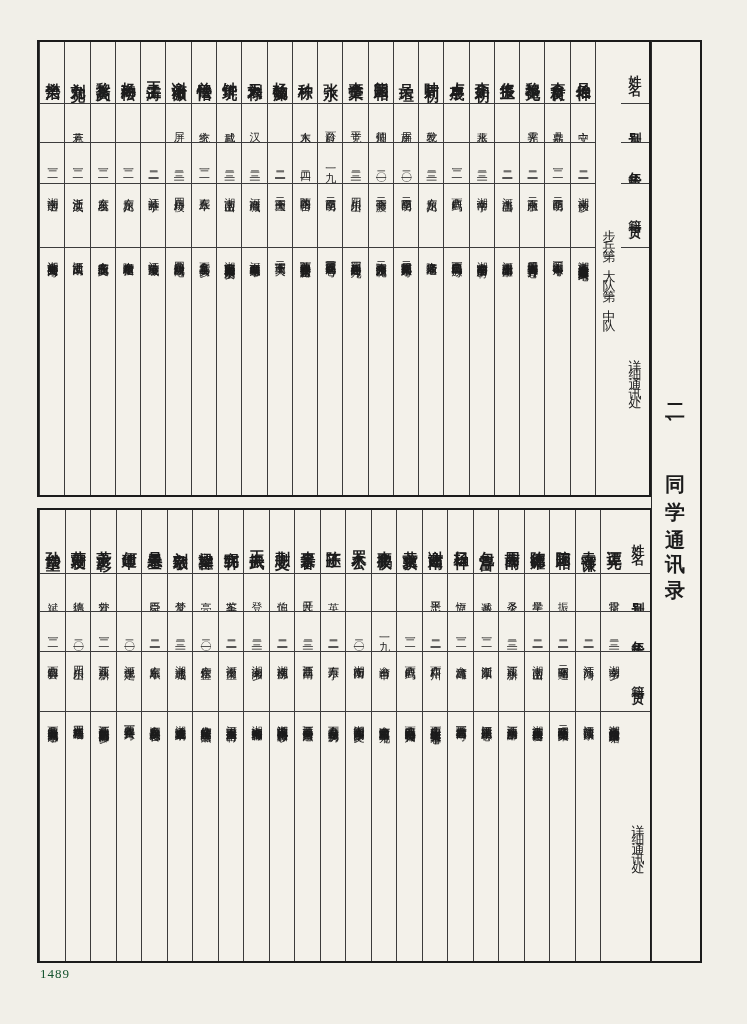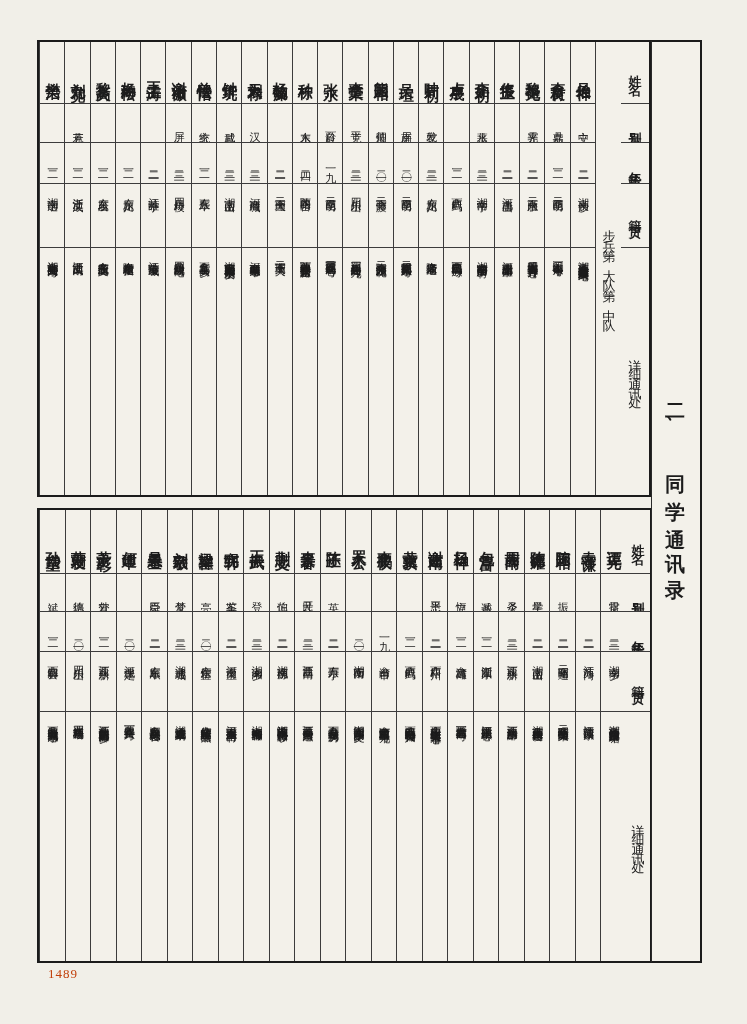--- a/index.html
+++ b/index.html
@@ -85,24 +85,24 @@
   }
   #title-strip .vtext {
     font-size: 20px;
     font-weight: bold;
     letter-spacing: 26px;
     padding-bottom: 26px;
   }
   
   #page-number {
     position: absolute;
-    left: 48px; top: 966px;
+    left: 40px; top: 966px;
     font-size: 13px;
     letter-spacing: 1px;
-    color: #c2410c;
+    color: #14532d;
   }
 </style>
 </head>
 <body>
 
 <div class="ctable" id="table-top">
   <div class="hcol">
     <div class="cell c-name h-name vtext">姓名</div>
     <div class="cell c-alias h-alias vtext">别号</div>
     <div class="cell c-age h-age vtext">年龄</div>

